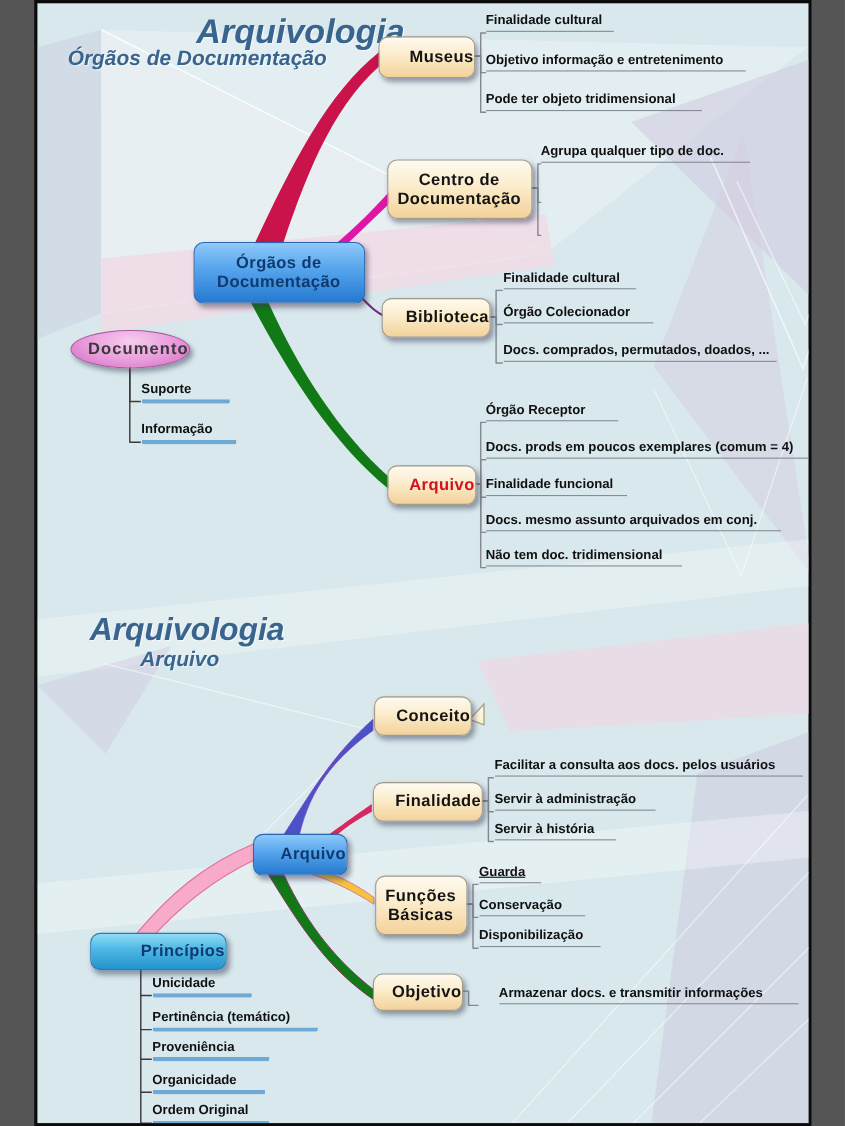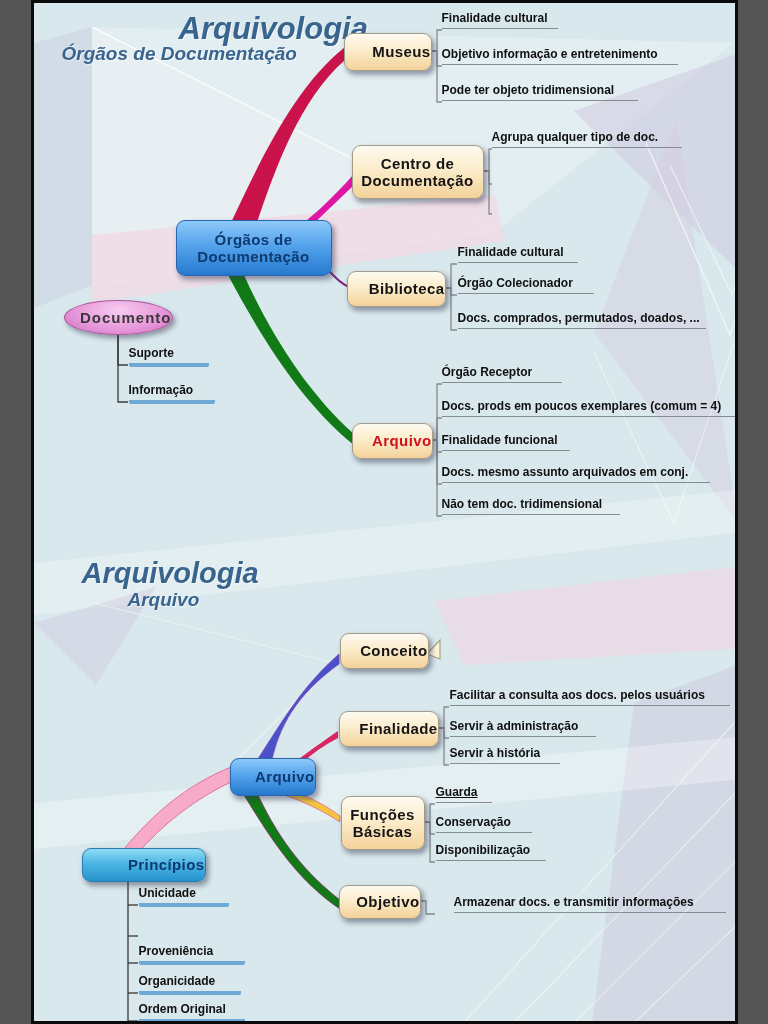--- a/index.html
+++ b/index.html
@@ -190,17 +190,18 @@
 
   <div class="node tan" style="left:305px; top:882px; width:80px; height:32px;">
     <span>Objetivo</span>
   </div>
   <div class="leaf" style="left:420px; top:892px; width:272px;"><span>Armazenar docs. e transmitir informações</span></div>
 
   <div class="node cyan" style="left:48px; top:845px; width:92px; height:32px;">
     <span>Princípios</span>
   </div>
   <div class="leaf blue-ul" style="left:105px; top:883px; width:90px;"><span>Unicidade</span></div>
+  <div class="leaf blue-ul" style="left:105px; top:914px; width:150px;"><span>Pertinência (temático)</span></div>
   <div class="leaf blue-ul" style="left:105px; top:941px; width:106px;"><span>Proveniência</span></div>
   <div class="leaf blue-ul" style="left:105px; top:971px; width:102px;"><span>Organicidade</span></div>
   <div class="leaf blue-ul" style="left:105px; top:999px; width:106px;"><span>Ordem Original</span></div>
 
 </div>
 
 </body></html>

